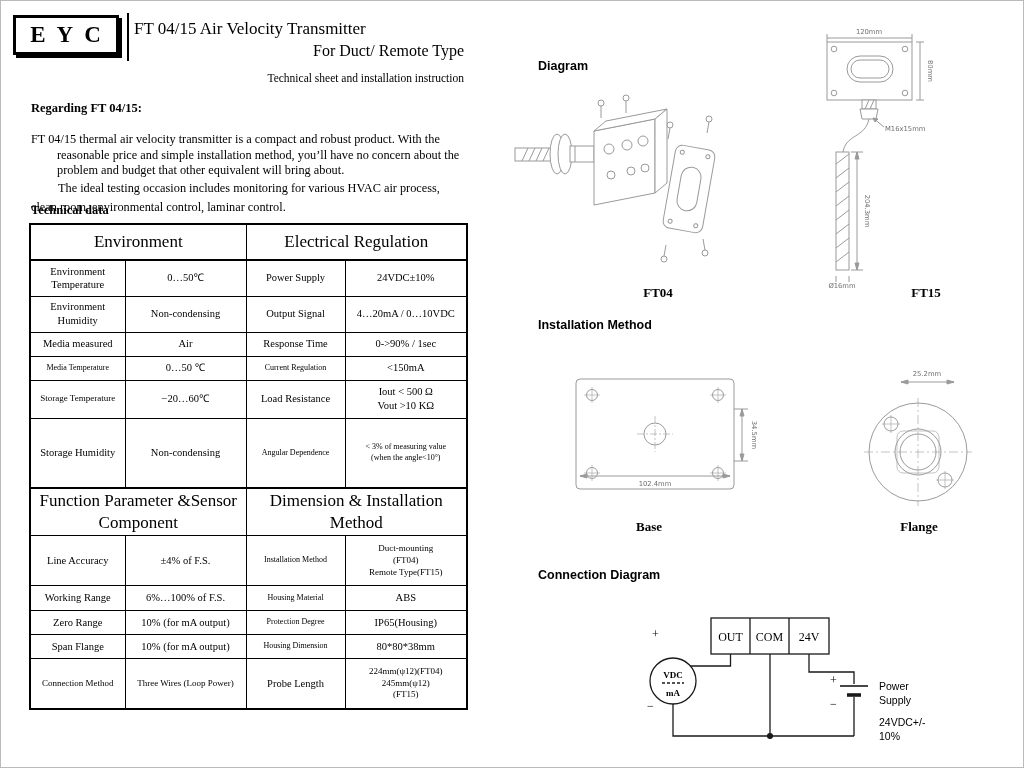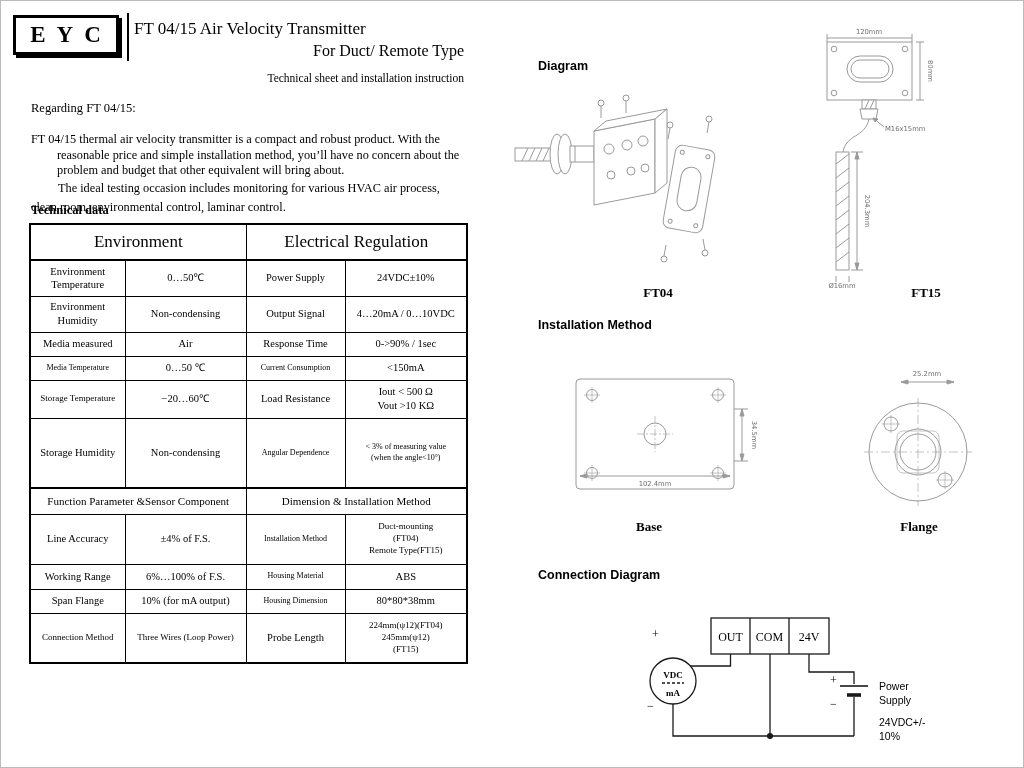--- a/index.html
+++ b/index.html
@@ -15,37 +15,37 @@
     border:3px solid #000; box-shadow:3px 3px 0 #000;
     display:flex; align-items:center; justify-content:center;text-align:center;
   }
   .logo-text { font-weight:bold; font-size:23px; letter-spacing:11px; padding-left:10px; }
   .header-vline { position:absolute; left:126px; top:12px; width:2px; height:48px; background:#000; }
   .titles { position:absolute; left:133px; top:18px; width:330px; }
   .title1 { font-size:17px; }
   .title2 { font-size:16px; text-align:right; margin-top:3px; }
   .title3 { font-size:11.5px; text-align:right; margin-top:12px; }
   
-  .regarding { position:absolute; left:30px; top:100px; font-size:12.5px; }
+  .regarding { position:absolute; left:30px; top:100px; font-size:12.5px;font-weight:bold; }
   .intro1 { position:absolute; left:30px; top:131px; width:448px; font-size:12.3px; line-height:15.5px;
             padding-left:26px; text-indent:-26px; }
   .intro2 { position:absolute; left:30px; top:178px; width:432px; font-size:12.3px; line-height:19px;
             text-indent:27px; }
   .tech-label { position:absolute; left:30px; top:202px; font-size:12.5px; font-weight:bold; }
   
   .tech-table {
     position:absolute; left:28px; top:222px; width:437px;
     border-collapse:collapse; table-layout:fixed; border:2px solid #000;
   }
   .tech-table td {
     border:1px solid #000; text-align:center; vertical-align:middle;
     font-size:10.5px; line-height:1.3; padding:1px 2px; white-space:pre-line;
   }
   .tech-table tr.hdr td { font-size:17px; border-bottom:2px solid #000; }
-  .tech-table tr.sec td { font-size:11px; border-top:2px solid #000; border-bottom:1.5px solid #000; }
+  .tech-table tr.sec td { font-size:17px; border-top:2px solid #000; border-bottom:1.5px solid #000; }
   .tech-table td.sm { font-size:8px; }
   .tech-table td.s9 { font-size:9px; }
   .r36 td{height:36px} .r24 td{height:24px} .r38 td{height:38px} .r70 td{height:70px}
   .r26 td{height:26px} .r50 td{height:50px} .r25 td{height:25px}
   
   .heading { position:absolute; font-family:"Liberation Sans", sans-serif; font-weight:bold; font-size:12.5px; }
   .fig-label { position:absolute; width:70px; text-align:center; font-weight:bold; font-size:13px; }
   
   svg { position:absolute; }
   .draw { stroke:#9a9a9a; stroke-width:1; fill:none; }
@@ -106,21 +106,21 @@
       </tr>
       <tr class="r24">
         <td>Media measured</td>
         <td>Air</td>
         <td>Response Time</td>
         <td>0-&gt;90% / 1sec</td>
       </tr>
       <tr class="r24">
         <td class="sm">Media Temperature</td>
         <td>0…50 ℃</td>
-        <td class="sm">Current Consumption</td>
+        <td class="sm">Current Regulation</td>
         <td>&lt;150mA</td>
       </tr>
       <tr class="r38">
         <td class="s9">Storage Temperature</td>
         <td>−20…60℃</td>
         <td>Load Resistance</td>
         <td>Iout &lt; 500 Ω
 Vout &gt;10 KΩ</td>
       </tr>
       <tr class="r70">
@@ -140,20 +140,26 @@
         <td class="sm">Installation Method</td>
         <td class="s9">Duct-mounting
 (FT04)
 Remote Type(FT15)</td>
       </tr>
       <tr class="r25">
         <td>Working Range</td>
         <td>6%…100% of F.S.</td>
         <td class="sm">Housing Material</td>
         <td>ABS</td>
+      </tr>
+      <tr class="r24">
+        <td>Zero Range</td>
+        <td>10% (for mA output)</td>
+        <td class="sm">Protection Degree</td>
+        <td>IP65(Housing)</td>
       </tr>
       <tr class="r24">
         <td>Span Flange</td>
         <td>10% (for mA output)</td>
         <td class="sm">Housing Dimension</td>
         <td>80*80*38mm</td>
       </tr>
       <tr class="r50">
         <td class="s9">Connection Method</td>
         <td class="s9">Three Wires (Loop Power)</td>

